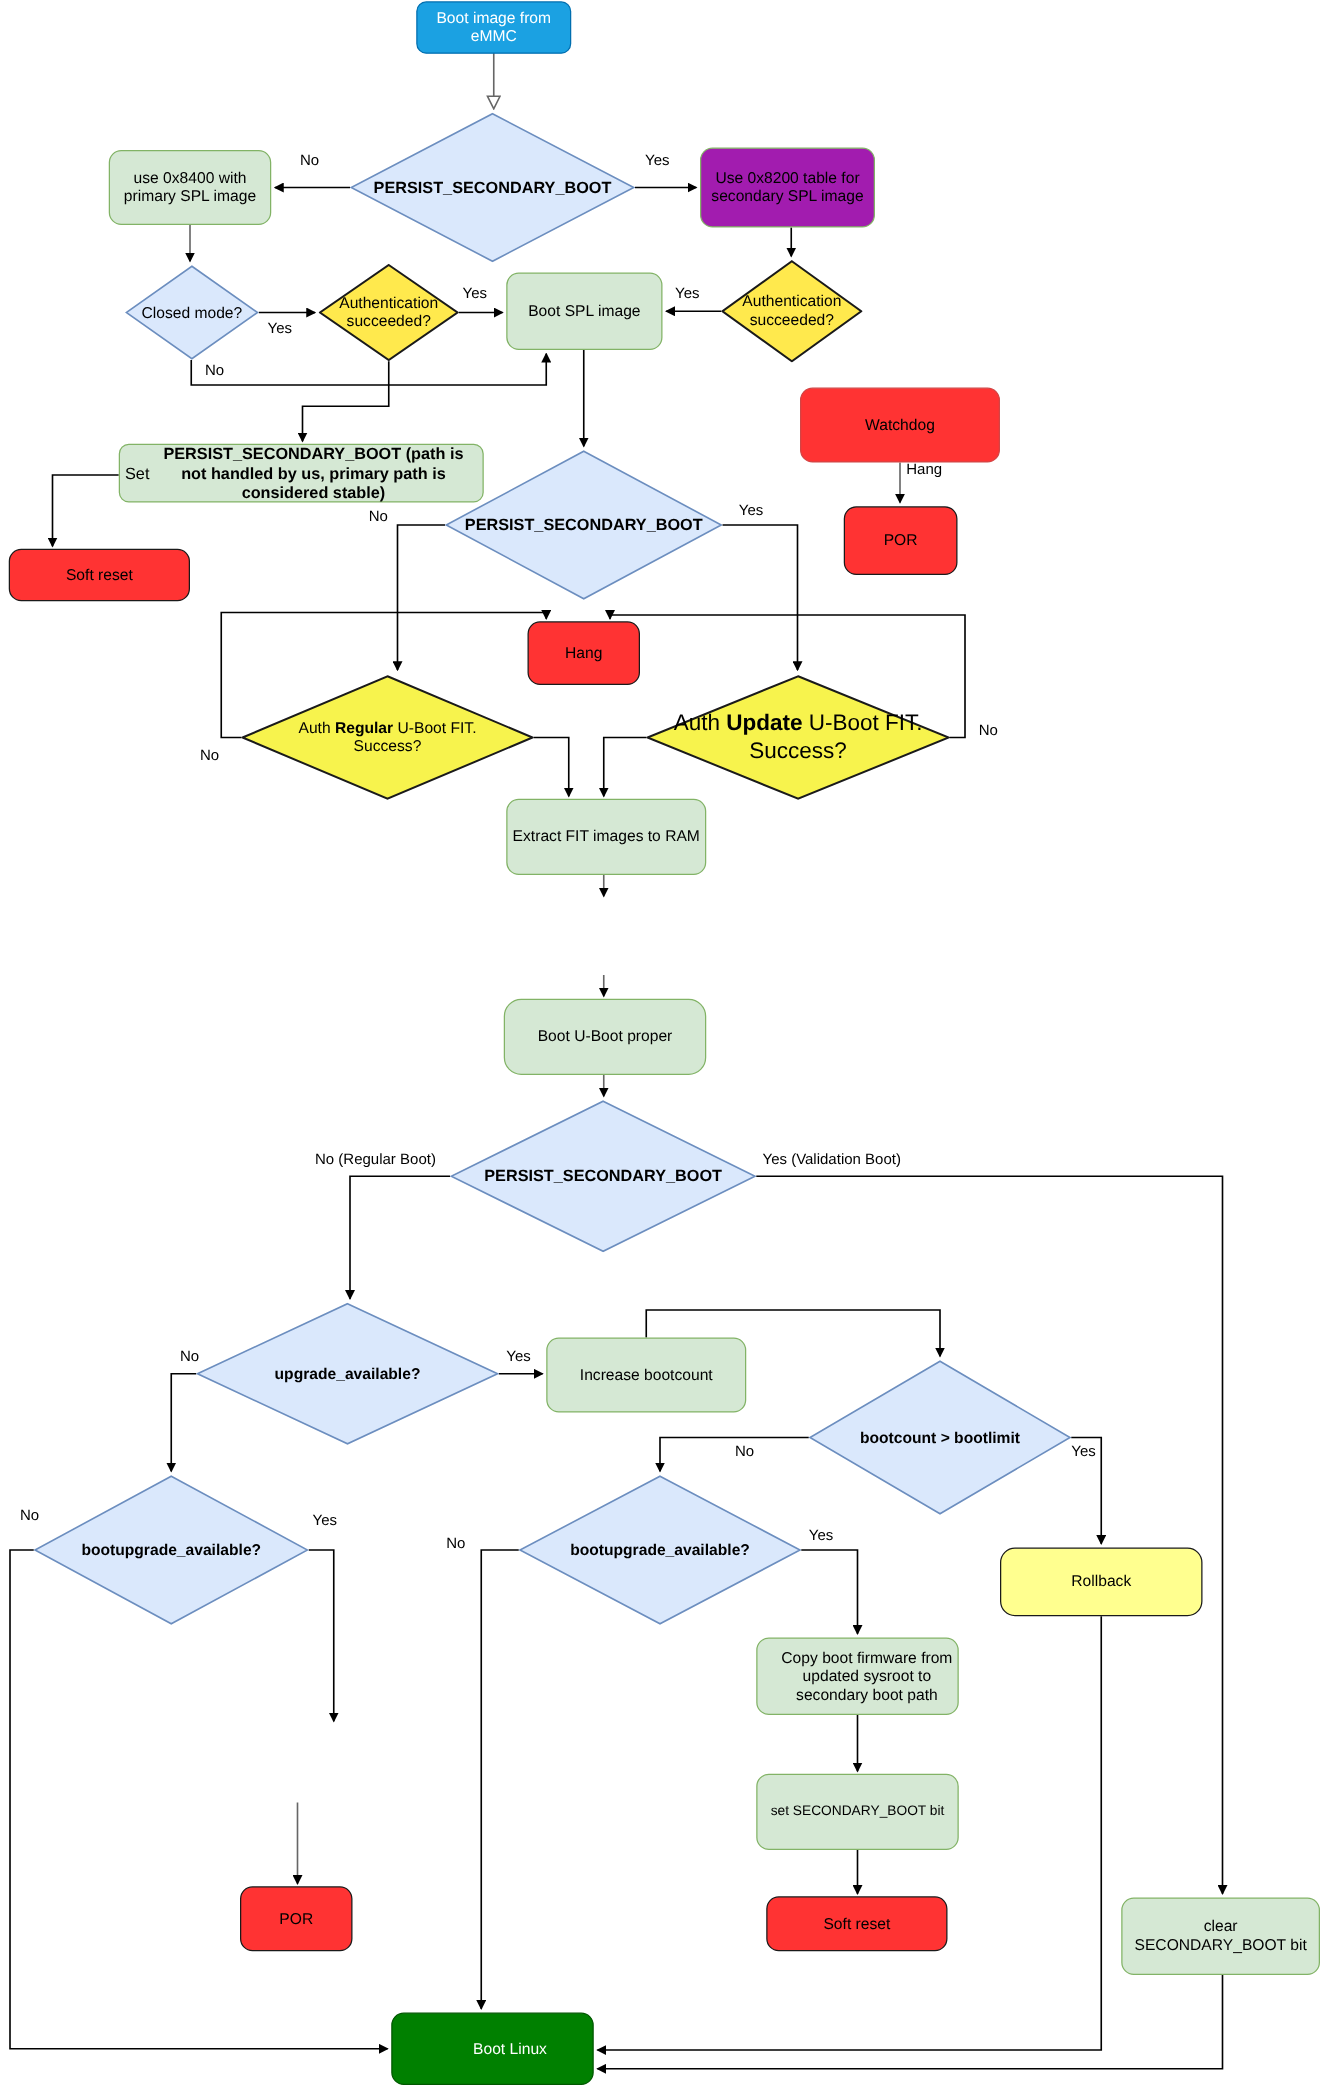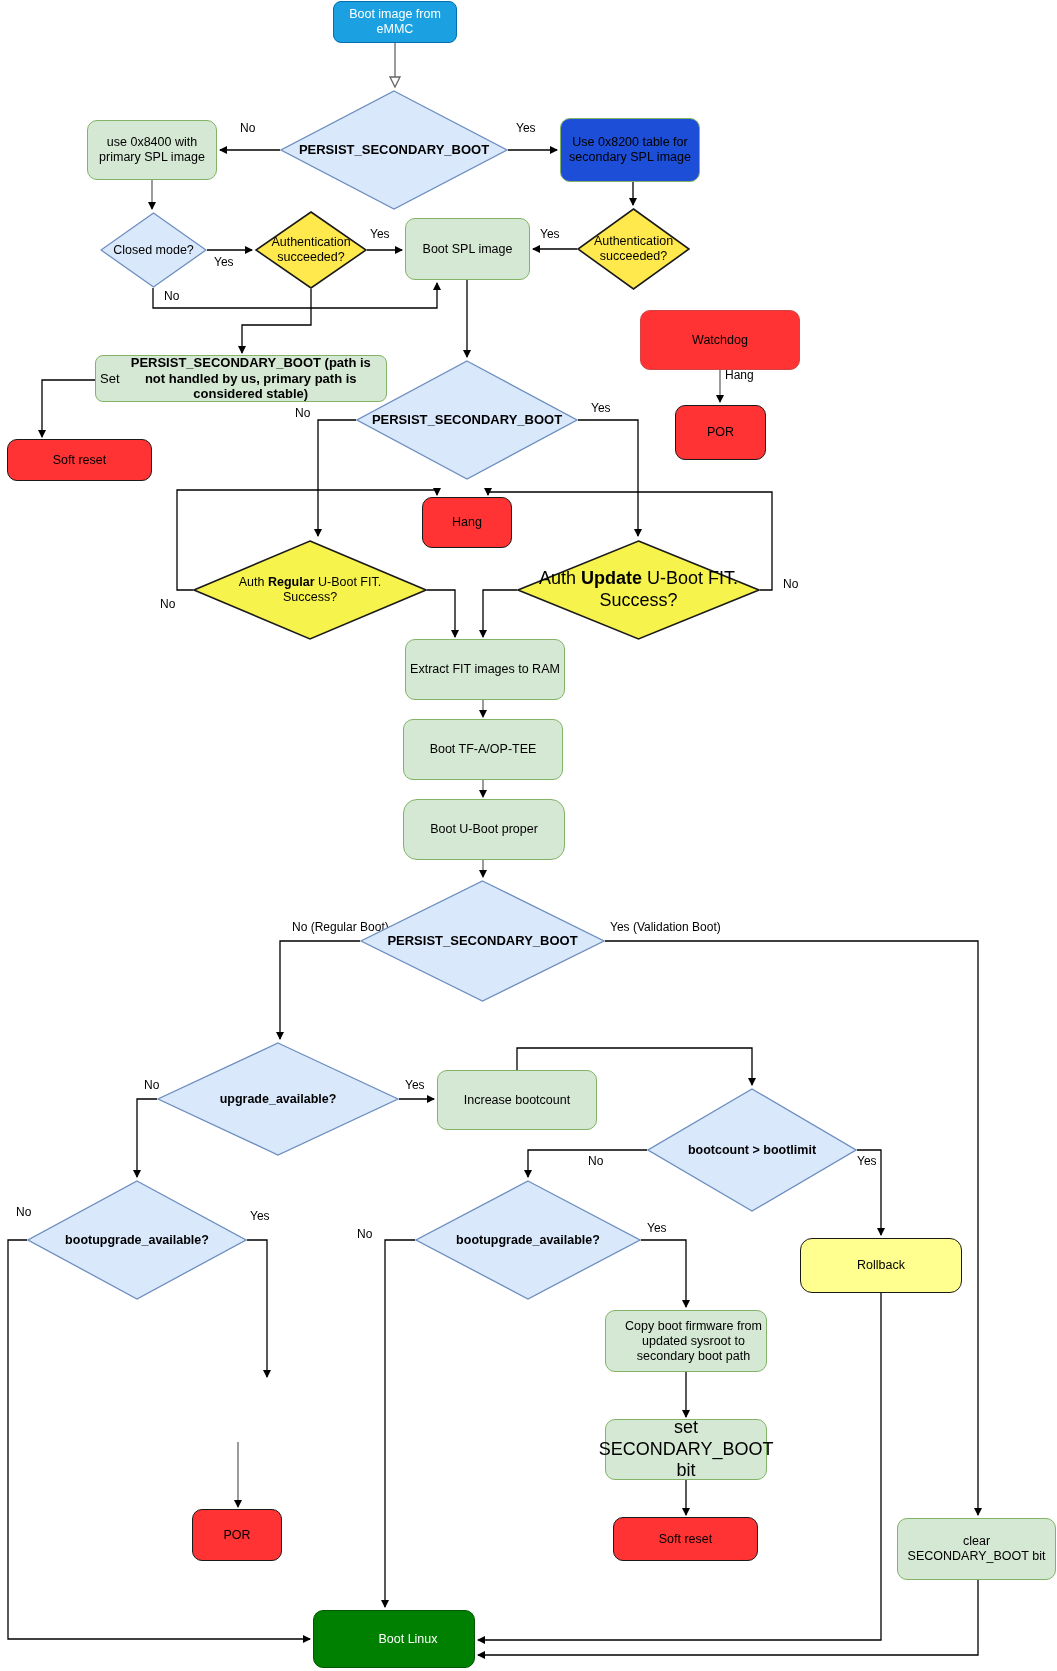--- a/index.html
+++ b/index.html
@@ -82,21 +82,21 @@
     <div class="elabel" style="left: 514px; top: 122px;">Yes</div>
     <div class="elabel" style="left: 212px; top: 256px;">Yes</div>
     <div class="elabel" style="left: 368px; top: 228px;">Yes</div>
     <div class="elabel" style="left: 538px; top: 228px;">Yes</div>
     <div class="elabel" style="left: 162px; top: 290px;">No</div>
     <div class="elabel" style="left: 723px; top: 369px;">Hang</div>
     <div class="elabel" style="left: 293px; top: 407px;">No</div>
     <div class="elabel" style="left: 589px; top: 402px;">Yes</div>
     <div class="elabel" style="left: 158px; top: 598px;">No</div>
     <div class="elabel" style="left: 781px; top: 578px;">No</div>
-    <div class="elabel" style="left: 250px; top: 921px; margin-left: 40px;">No (Regular Boot)</div>
+    <div class="elabel" style="left: 250px; top: 921px;">No (Regular Boot)</div>
     <div class="elabel" style="left: 608px; top: 921px;">Yes (Validation Boot)</div>
     <div class="elabel" style="left: 142px; top: 1079px;">No</div>
     <div class="elabel" style="left: 403px; top: 1079px;">Yes</div>
     <div class="elabel" style="left: 586px; top: 1155px;">No</div>
     <div class="elabel" style="left: 855px; top: 1155px;">Yes</div>
     <div class="elabel" style="left: 14px; top: 1206px;">No</div>
     <div class="elabel" style="left: 248px; top: 1210px;">Yes</div>
     <div class="elabel" style="left: 355px; top: 1228px;">No</div>
     <div class="elabel" style="left: 645px; top: 1222px;">Yes</div>
     <div class="node" style="left: 333px; top: 1px; width: 124px; height: 42px; background: rgb(27, 161, 226); border: 1.3px solid rgb(0, 110, 175); color: rgb(255, 255, 255); border-radius: 8px; font-size: 12.5px;">
@@ -106,21 +106,21 @@
       <svg width="228" height="120">
         <polygon points="114,1 227,60 114,119 1,60" fill="#DAE8FC" stroke="#6C8EBF" stroke-width="1.3"></polygon>
       </svg>
       <div class="dlabel" style="color: rgb(0, 0, 0); font-size: 13px; font-weight: bold;">
         <span style="width: 100%;"><span>PERSIST_SECONDARY_BOOT</span></span>
       </div>
     </div>
     <div class="node" style="left: 87px; top: 120px; width: 130px; height: 60px; background: rgb(213, 232, 212); border: 1.3px solid rgb(130, 179, 102); color: rgb(0, 0, 0); border-radius: 10px; font-size: 12.5px;">
       <span>use 0x8400 with primary SPL image</span>
     </div>
-    <div class="node" style="left: 560px; top: 118px; width: 140px; height: 64px; background: #1d4ed8; border: 1.3px solid rgb(130, 179, 102); color: rgb(0, 0, 0); border-radius: 10px; font-size: 12.5px;">
+    <div class="node" style="left: 560px; top: 118px; width: 140px; height: 64px; background: #a21caf; border: 1.3px solid rgb(130, 179, 102); color: rgb(0, 0, 0); border-radius: 10px; font-size: 12.5px;">
       <span>Use 0x8200 table for secondary SPL image</span>
     </div>
     <div class="dnode" style="left: 100px; top: 212px; width: 107px; height: 76px;">
       <svg width="107" height="76">
         <polygon points="53.5,1 106,38 53.5,75 1,38" fill="#DAE8FC" stroke="#6C8EBF" stroke-width="1.3"></polygon>
       </svg>
       <div class="dlabel" style="color: rgb(0, 0, 0); font-size: 12.5px;">
         <span style="width: 100%;"><span>Closed mode?</span></span>
       </div>
     </div>
@@ -179,23 +179,20 @@
       <svg width="243" height="100">
         <polygon points="121.5,1 242,50 121.5,99 1,50" fill="#F7F34D" stroke="#1a1a1a" stroke-width="1.6"></polygon>
       </svg>
       <div class="dlabel" style="color: rgb(0, 0, 0); font-size: 18px;">
         <span style="width: 97%;"><span>Auth </span><b>Update</b><span> U-Boot FIT. Success?</span></span>
       </div>
     </div>
     <div class="node" style="left: 405px; top: 639px; width: 160px; height: 61px; background: rgb(213, 232, 212); border: 1.3px solid rgb(130, 179, 102); color: rgb(0, 0, 0); border-radius: 10px; font-size: 12.5px;">
       <span>Extract FIT images to RAM</span>
     </div>
-    <div class="node" style="left: 403px; top: 719px; width: 160px; height: 61px; background: rgb(213, 232, 212); border: 1.3px solid rgb(130, 179, 102); color: rgb(0, 0, 0); border-radius: 10px; font-size: 12.5px;">
-      <span>Boot TF-A/OP-TEE</span>
-    </div>
     <div class="node" style="left: 403px; top: 799px; width: 162px; height: 61px; background: rgb(213, 232, 212); border: 1.3px solid rgb(130, 179, 102); color: rgb(0, 0, 0); border-radius: 14px; font-size: 12.5px;">
       <span>Boot U-Boot proper</span>
     </div>
     <div class="dnode" style="left: 360px; top: 880px; width: 245px; height: 122px;">
       <svg width="245" height="122">
         <polygon points="122.5,1 244,61 122.5,121 1,61" fill="#DAE8FC" stroke="#6C8EBF" stroke-width="1.3"></polygon>
       </svg>
       <div class="dlabel" style="color: rgb(0, 0, 0); font-size: 13px; font-weight: bold;">
         <span style="width: 100%;"><span>PERSIST_SECONDARY_BOOT</span></span>
       </div>
@@ -234,21 +231,21 @@
       <div class="dlabel" style="color: rgb(0, 0, 0); font-size: 12.5px; font-weight: bold;">
         <span style="width: 100%;"><span>bootupgrade_available?</span></span>
       </div>
     </div>
     <div class="node" style="left: 800px; top: 1238px; width: 162px; height: 55px; background: rgb(255, 255, 143); border: 1.4px solid rgb(26, 26, 26); color: rgb(0, 0, 0); border-radius: 12px; font-size: 12.5px;">
       <span>Rollback</span>
     </div>
     <div class="node" style="left: 605px; top: 1310px; width: 162px; height: 62px; background: rgb(213, 232, 212); border: 1.3px solid rgb(130, 179, 102); color: rgb(0, 0, 0); border-radius: 10px; font-size: 12.5px; padding-left: 19px;">
       <span>Copy boot firmware from updated sysroot to secondary boot path</span>
     </div>
-    <div class="node" style="left: 605px; top: 1419px; width: 162px; height: 61px; background: rgb(213, 232, 212); border: 1.3px solid rgb(130, 179, 102); color: rgb(0, 0, 0); border-radius: 10px; font-size: 18px;">
+    <div class="node" style="left: 605px; top: 1419px; width: 162px; height: 61px; background: rgb(213, 232, 212); border: 1.3px solid rgb(130, 179, 102); color: rgb(0, 0, 0); border-radius: 10px; font-size: 11px;">
       <span>set SECONDARY_BOOT bit</span>
     </div>
     <div class="node" style="left: 613px; top: 1517px; width: 145px; height: 44px; background: rgb(255, 51, 51); border: 1.6px solid rgb(26, 26, 26); color: rgb(0, 0, 0); border-radius: 10px; font-size: 12.5px;">
       <span>Soft reset</span>
     </div>
     <div class="node" style="left: 192px; top: 1509px; width: 90px; height: 52px; background: rgb(255, 51, 51); border: 1.6px solid rgb(26, 26, 26); color: rgb(0, 0, 0); border-radius: 10px; font-size: 12.5px;">
       <span>POR</span>
     </div>
     <div class="node" style="left: 897px; top: 1518px; width: 159px; height: 62px; background: rgb(213, 232, 212); border: 1.3px solid rgb(130, 179, 102); color: rgb(0, 0, 0); border-radius: 10px; font-size: 12.5px;">
       <span>clear SECONDARY_BOOT bit</span>

